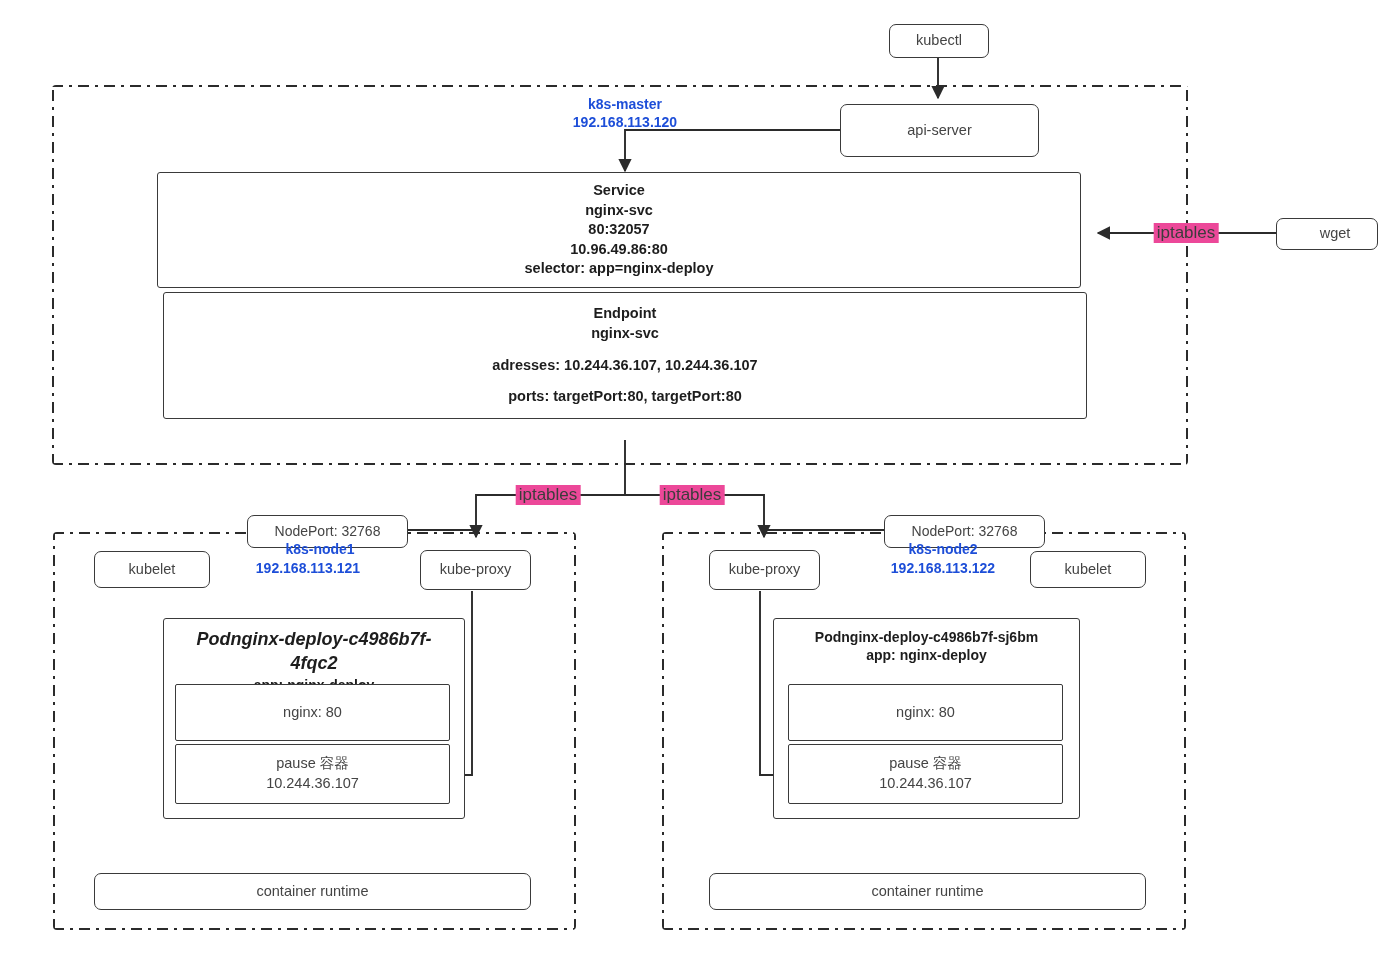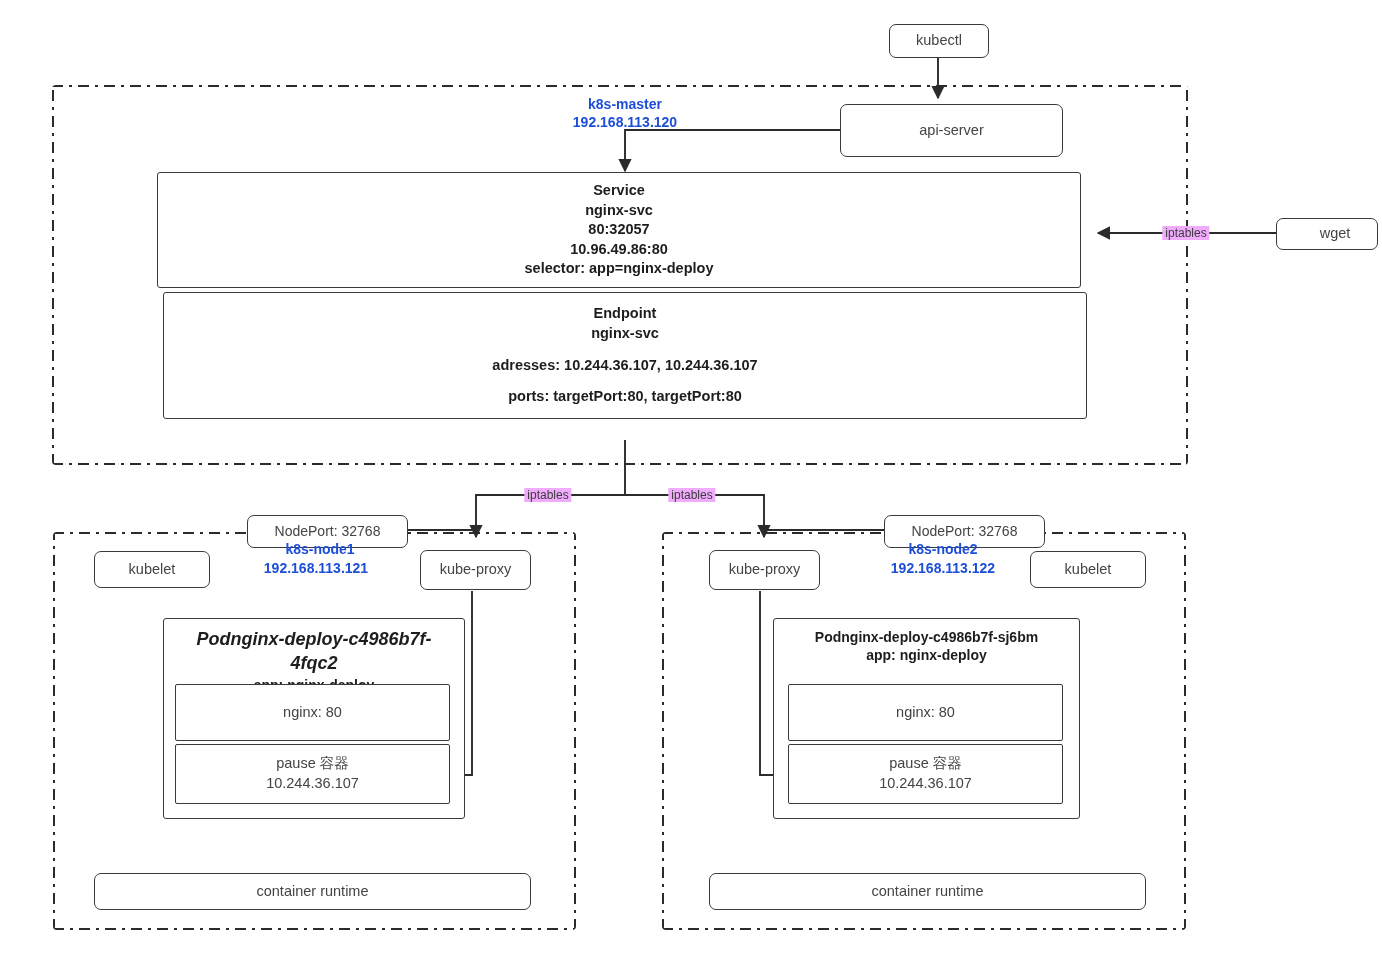--- a/index.html
+++ b/index.html
@@ -63,23 +63,23 @@
     position:absolute;
     font-size:14px;
     color:#3c3c3c;
     white-space:nowrap;
     z-index:4;
   }
   .label.bold{ font-weight:bold; color:#1d4ed8; }
   .label.center{ transform:translateX(-50%); text-align:center; }
   .wirelabel{
     position:absolute;
-    font-size:12px;
+    font-size:17px;
     color:#3c3c3c;
-    background:#f0abfc;
+    background:#ec4899;
     padding:0 3px;
     white-space:nowrap;
     z-index:5;
     transform:translate(-50%,-50%);
   }
   .bold-txt{ font-weight:bold; color:#1d1d1d; }
   .svc-title{ font-weight:bold; color:#1d1d1d; font-size:14.5px; }
   .stack{ display:flex; flex-direction:column; align-items:center; justify-content:center; width:100%; }
   .stack .ln{ display:block; }
   .gap{ height:12px; }
@@ -123,21 +123,21 @@
 
   <div class="dashbox" style="left:52px; top:85px; width:1136px; height:380px;"></div>
 
   <div class="label bold center" style="left:625px; top:96px;">
     <span class="ln">k8s-master</span>
   </div>
   <div class="label bold center" style="left:625px; top:114px;">
     <span class="ln">192.168.113.120</span>
   </div>
 
-  <div class="box" style="left:840px; top:104px; width:223px; height:53px;">
+  <div class="box" style="left:840px; top:104px; width:199px; height:53px;">
     <span>api-server</span>
   </div>
 
   <div class="box sharp" style="left:157px; top:172px; width:924px; height:116px;">
     <div class="stack">
       <span class="ln svc-title">Service</span>
       <span class="ln bold-txt">nginx-svc</span>
       <span class="ln bold-txt">80:32057</span>
       <span class="ln bold-txt">10.96.49.86:80</span>
       <span class="ln bold-txt">selector: app=nginx-deploy</span>
@@ -169,21 +169,21 @@
     <span>kubelet</span>
   </div>
 
   <div class="box" style="left:247px; top:515px; width:161px; height:33px; font-size:14px;">
     <span>NodePort: 32768</span>
   </div>
 
   <div class="label bold center" style="left:320px; top:541px;">
     <span class="ln">k8s-node1</span>
   </div>
-  <div class="label bold center" style="left:316px; top:560px;">
+  <div class="label bold center" style="left:308px; top:560px;">
     <span class="ln">192.168.113.121</span>
   </div>
 
   <div class="box" style="left:420px; top:550px; width:111px; height:40px;">
     <span>kube-proxy</span>
   </div>
 
   <div class="box sharp" style="left:163px; top:618px; width:302px; height:201px; display:block;">
     <div style="padding-top:9px;">
       <div class="bold-txt" style="font-size:18px; line-height:1.32; padding:0 22px;font-style:italic;">Podnginx-deploy-c4986b7f-4fqc2</div>

